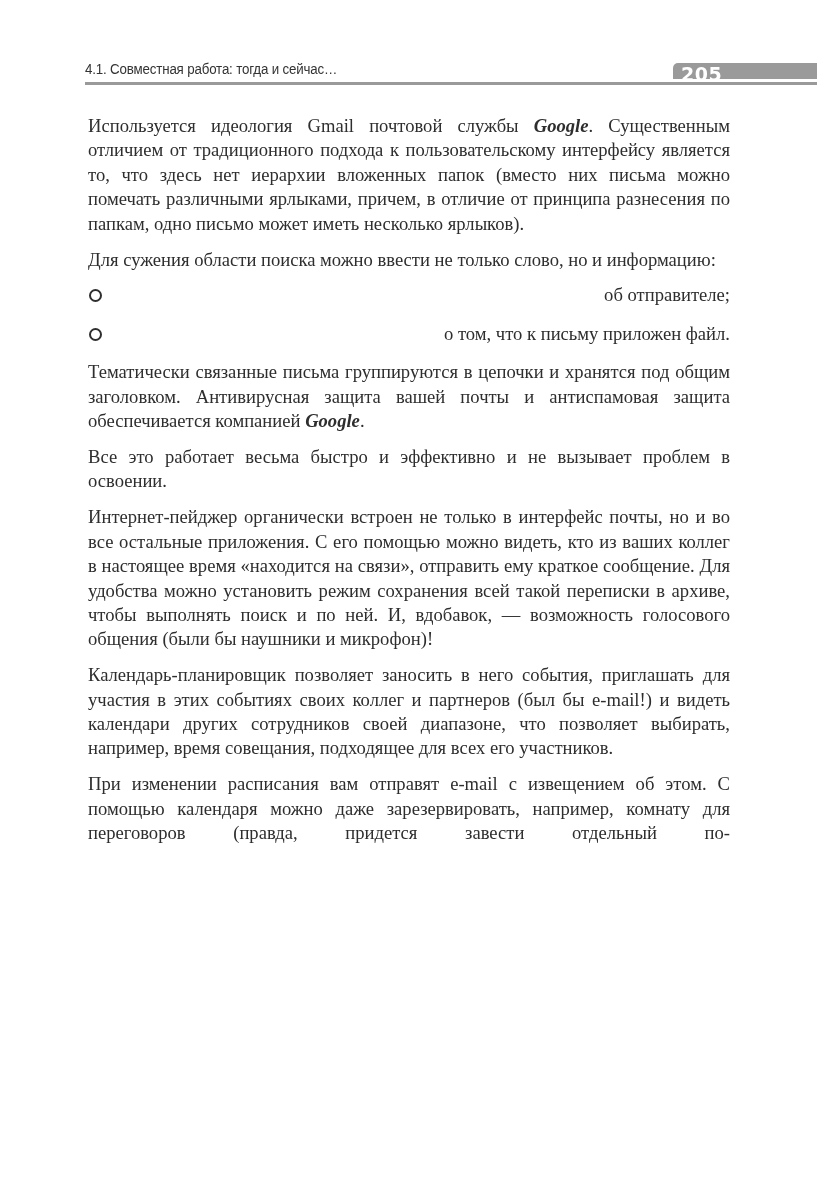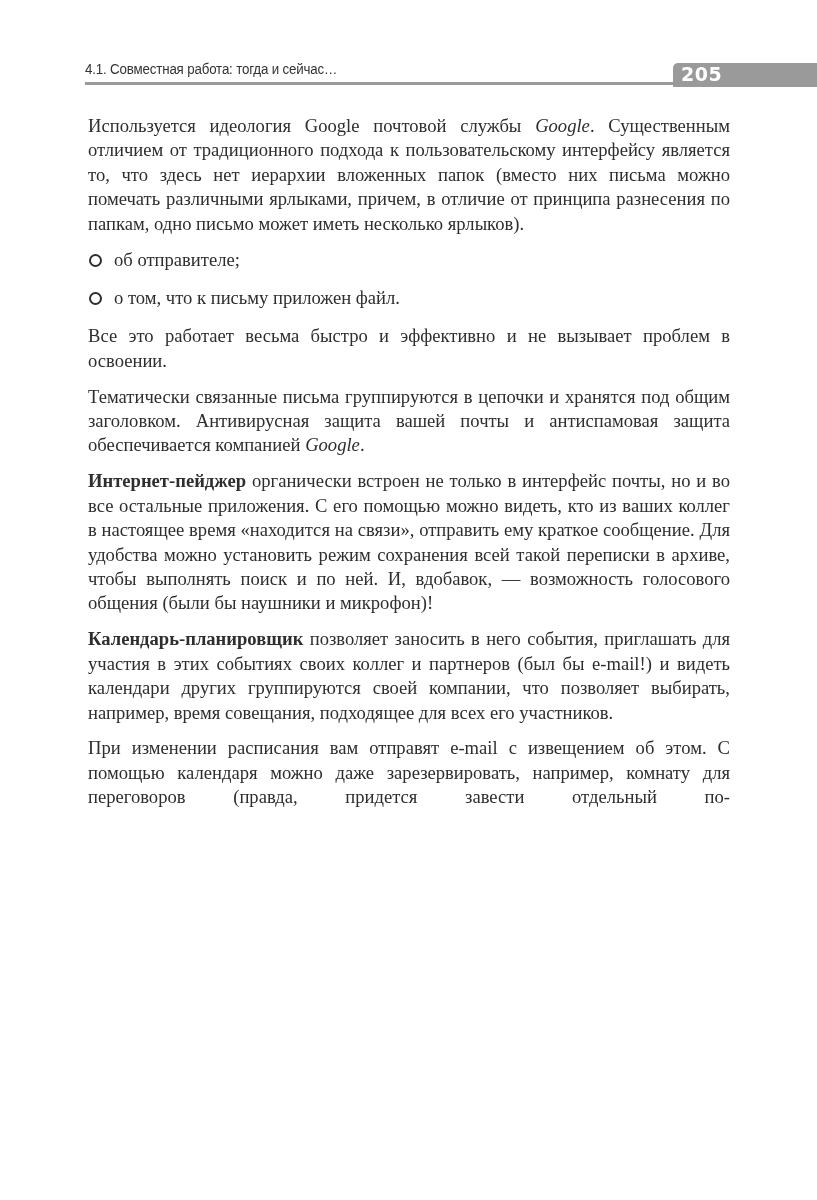--- a/index.html
+++ b/index.html
@@ -37,21 +37,21 @@
       top: 24px;
       width: 732px;
       height: 3px;
       background: #9a9a9a;
     }
     .page-tab {
       position: absolute;
       left: 588px;
       top: 5px;
       width: 144px;
-      height: 24px;
+      height: 16px;
       background: #9a9a9a;
       border-top-left-radius: 5px;
     }
     .page-number {
       position: absolute;
       left: 8px;
       top: 0px;
       font-family: "DejaVu Sans", sans-serif;
       font-weight: bold;
       font-size: 19px;
@@ -77,63 +77,65 @@
     }
     .content ul {
       list-style: none;
       margin: 0;
       padding: 0;
     }
     .content li {
       position: relative;
       padding-left: 26px;
       margin: 0 0 14px 0;
+      text-align: right;
     }
     .bullet {
       position: absolute;
       left: 1px;
       top: 6px;
       width: 9px;
       height: 9px;
       border: 2.2px solid #2e2e2e;
       border-radius: 50%;
       box-sizing: content-box;
     }
-    .term { font-weight: bold; }
-    .brand { font-style: italic; }
+    .term { font-weight: normal; }
+    .brand { font-style: italic; font-weight: bold; }
   </style>
 </head>
 <body>
 
 <div class="running-head">
   <span class="running-title">4.1. Совместная работа: тогда и сейчас…</span>
   <div class="head-rule"></div>
   <div class="page-tab">
     <span class="page-number">205</span>
   </div>
 </div>
 
 <div class="content">
-  <p><span>Используется идеология Google почтовой службы </span><span class="brand">Google</span><span>. Существенным отличием от традиционного подхода к пользовательскому интерфейсу является то, что здесь нет иерархии вложенных папок (вместо них письма можно помечать различными ярлыками, причем, в отличие от принципа разнесения по папкам, одно письмо может иметь несколько ярлыков).</span></p>
+  <p><span>Используется идеология Gmail почтовой службы </span><span class="brand">Google</span><span>. Существенным отличием от традиционного подхода к пользовательскому интерфейсу является то, что здесь нет иерархии вложенных папок (вместо них письма можно помечать различными ярлыками, причем, в отличие от принципа разнесения по папкам, одно письмо может иметь несколько ярлыков).</span></p>
 
 
+  <p>Для сужения области поиска можно ввести не только слово, но и информацию:</p>
 
   <ul>
     <li>
       <span class="bullet"></span>
       <span>об отправителе;</span>
     </li>
     <li style="">
       <span class="bullet"></span>
       <span>о том, что к письму приложен файл.</span>
     </li>
   </ul>
 
+  <p><span>Тематически связанные письма группируются в цепочки и хранятся под общим заголовком. Антивирусная защита вашей почты и антиспамовая защита обеспечивается компанией </span><span class="brand">Google</span><span>.</span></p>
+
   <p>Все это работает весьма быстро и эффективно и не вызывает проблем в освоении.</p>
-
-  <p><span>Тематически связанные письма группируются в цепочки и хранятся под общим заголовком. Антивирусная защита вашей почты и антиспамовая защита обеспечивается компанией </span><span class="brand">Google</span><span>.</span></p>
 
   <p><span class="term">Интернет-пейджер</span><span> органически встроен не только в интерфейс почты, но и во все остальные приложения. С его помощью можно видеть, кто из ваших коллег в настоящее время «находится на связи», отправить ему краткое сообщение. Для удобства можно установить режим сохранения всей такой переписки в архиве, чтобы выполнять поиск и по ней. И, вдобавок, — возможность голосового общения (были бы наушники и микрофон)!</span></p>
 
-  <p><span class="term">Календарь-планировщик</span><span> позволяет заносить в него события, приглашать для участия в этих событиях своих коллег и партнеров (был бы e-mail!) и видеть календари других группируются своей компании, что позволяет выбирать, например, время совещания, подходящее для всех его участников.</span></p>
+  <p><span class="term">Календарь-планировщик</span><span> позволяет заносить в него события, приглашать для участия в этих событиях своих коллег и партнеров (был бы e-mail!) и видеть календари других сотрудников своей диапазоне, что позволяет выбирать, например, время совещания, подходящее для всех его участников.</span></p>
 
   <p style="text-align-last: justify;">При изменении расписания вам отправят e-mail с извещением об этом. С помощью календаря можно даже зарезервировать, например, комнату для переговоров (правда, придется завести отдельный по-</p>
 </div>
 
 </body></html>

